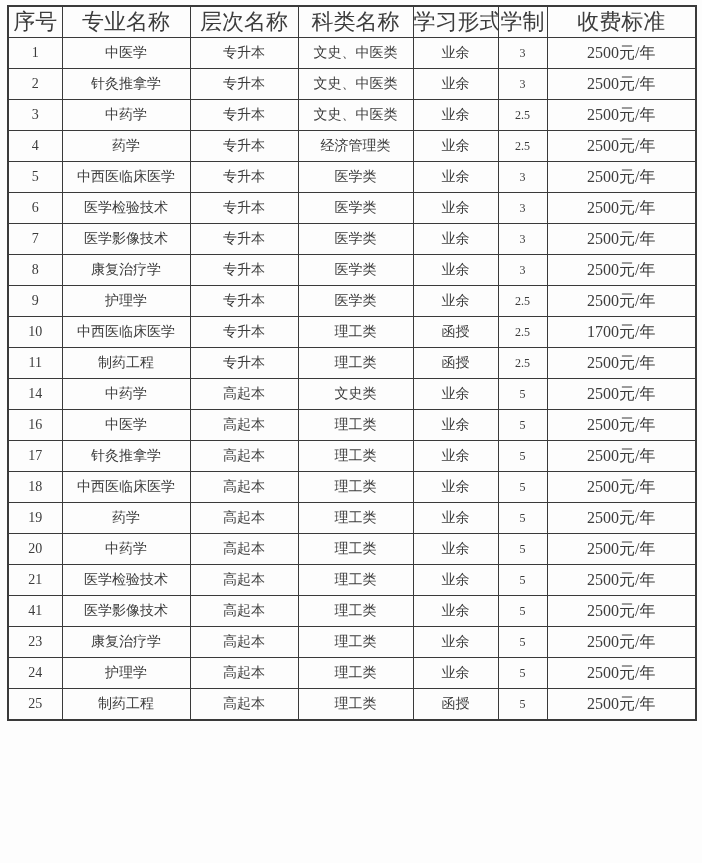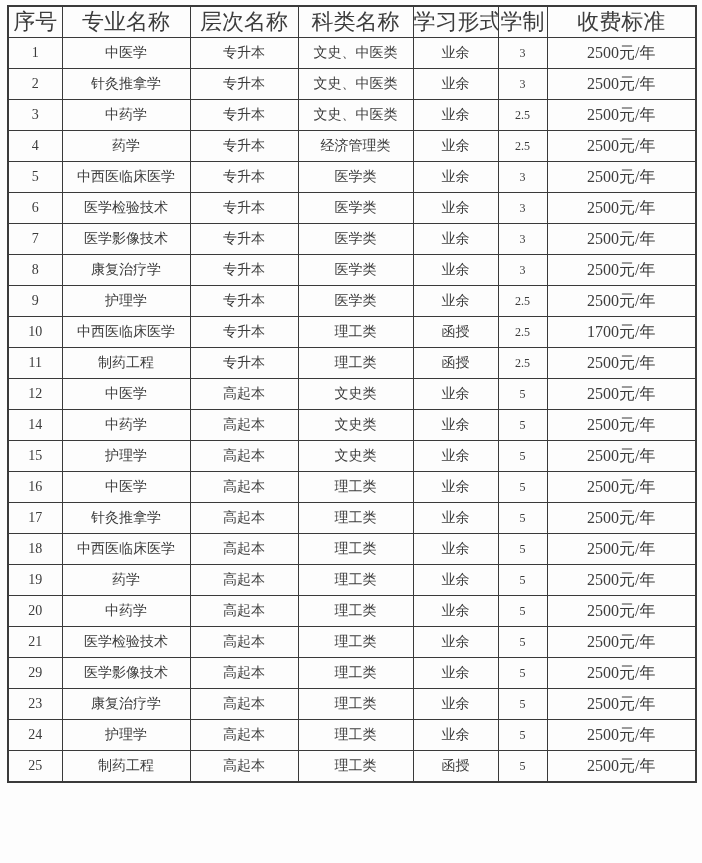--- a/index.html
+++ b/index.html
@@ -168,47 +168,29 @@
         <tr>
           <td class="c0">11</td>
           <td class="c1">制药工程</td>
           <td class="c2">专升本</td>
           <td class="c3">理工类</td>
           <td class="c4">函授</td>
           <td class="c5">2.5</td>
           <td class="c6">2500元/年</td>
         </tr>
         <tr>
-          <td class="c0">12</td>
-          <td class="c1">中医学</td>
-          <td class="c2">高起本</td>
-          <td class="c3">文史类</td>
-          <td class="c4">业余</td>
-          <td class="c5">5</td>
-          <td class="c6">2500元/年</td>
-        </tr>
-        <tr>
           <td class="c0">14</td>
           <td class="c1">中药学</td>
           <td class="c2">高起本</td>
           <td class="c3">文史类</td>
           <td class="c4">业余</td>
           <td class="c5">5</td>
           <td class="c6">2500元/年</td>
         </tr>
         <tr>
-          <td class="c0">15</td>
-          <td class="c1">护理学</td>
-          <td class="c2">高起本</td>
-          <td class="c3">文史类</td>
-          <td class="c4">业余</td>
-          <td class="c5">5</td>
-          <td class="c6">2500元/年</td>
-        </tr>
-        <tr>
           <td class="c0">16</td>
           <td class="c1">中医学</td>
           <td class="c2">高起本</td>
           <td class="c3">理工类</td>
           <td class="c4">业余</td>
           <td class="c5">5</td>
           <td class="c6">2500元/年</td>
         </tr>
         <tr>
           <td class="c0">17</td>
@@ -249,21 +231,21 @@
         <tr>
           <td class="c0">21</td>
           <td class="c1">医学检验技术</td>
           <td class="c2">高起本</td>
           <td class="c3">理工类</td>
           <td class="c4">业余</td>
           <td class="c5">5</td>
           <td class="c6">2500元/年</td>
         </tr>
         <tr>
-          <td class="c0">29</td>
+          <td class="c0">41</td>
           <td class="c1">医学影像技术</td>
           <td class="c2">高起本</td>
           <td class="c3">理工类</td>
           <td class="c4">业余</td>
           <td class="c5">5</td>
           <td class="c6">2500元/年</td>
         </tr>
         <tr>
           <td class="c0">23</td>
           <td class="c1">康复治疗学</td>

